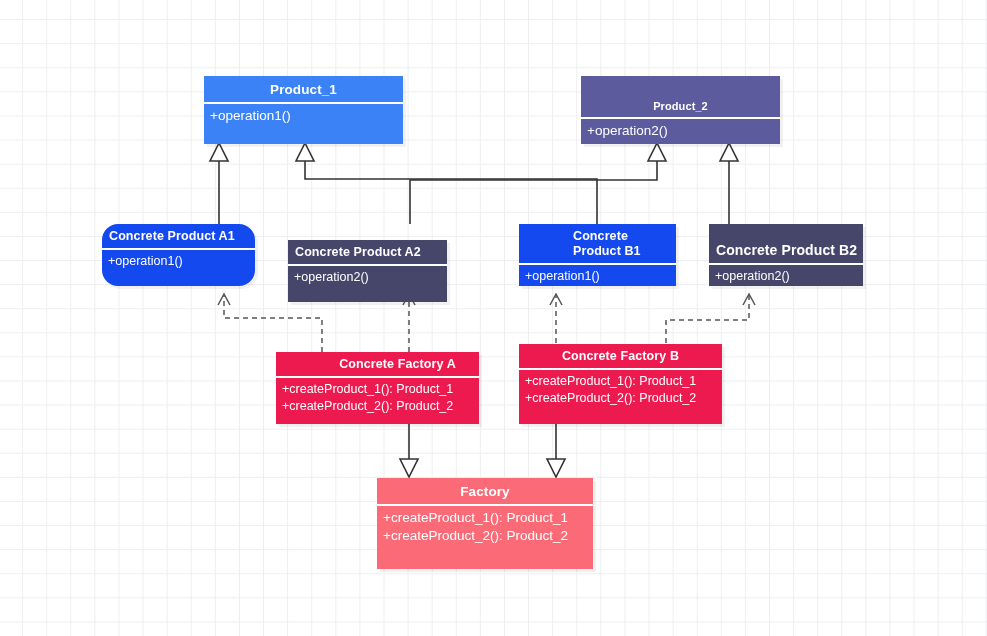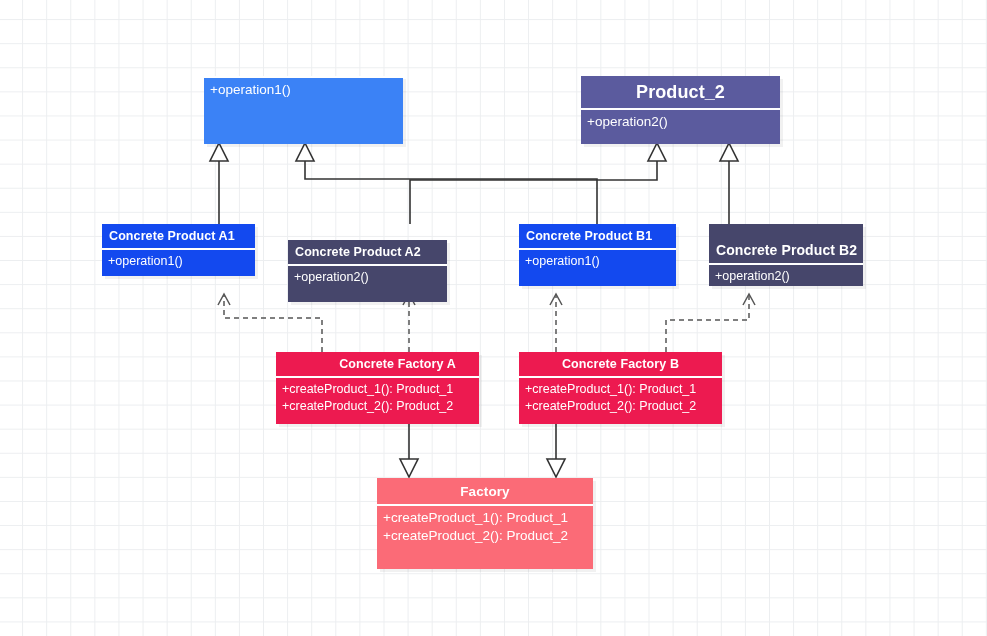--- a/index.html
+++ b/index.html
@@ -143,52 +143,53 @@
       <path class="arrow-hollow" d="M 400 459 L 418 459 L 409 477 Z"></path>
     </g>
 
     <g>
       <path class="edge-solid" d="M 556 424 L 556 459"></path>
       <path class="arrow-hollow" d="M 547 459 L 565 459 L 556 477 Z"></path>
     </g>
   </svg>
 
   <div class="uml-class" style="left:204px; top:76px; width:199px; height:68px; background:#3b82f6;">
+    <div class="uml-header hdr-center" style="font-size:13.5px; padding-top:6px; padding-bottom:4px;">Product_1</div>
     <div class="uml-sep"></div>
     <div class="uml-body" style="font-size:13.5px;">
       <div class="uml-attr">+operation1()</div>
     </div>
   </div>
 
   <div class="uml-class" style="left:581px; top:76px; width:199px; height:68px; background:#5b5b9e;">
-    <div class="uml-header hdr-center" style="font-size:18px; padding-top:6px; padding-bottom:4px;">Product_2</div>
+    <div class="uml-header hdr-center" style="font-size:11px; padding-top:24px; padding-bottom:4px;">Product_2</div>
     <div class="uml-sep"></div>
     <div class="uml-body" style="font-size:13.5px;">
       <div class="uml-attr">+operation2()</div>
     </div>
   </div>
 
-  <div class="uml-class" style="left:102px; top:224px; width:153px; height:52px; background:#1349ef;">
+  <div class="uml-class" style="left:102px; top:224px; width:153px; height:62px; background:#1349ef;border-radius:16px;">
     <div class="uml-header hdr-left" style="font-size:12.5px; padding-top:5px; padding-bottom:4px;">Concrete Product A1</div>
     <div class="uml-sep"></div>
     <div class="uml-body" style="font-size:12.5px;">
       <div class="uml-attr">+operation1()</div>
     </div>
   </div>
 
   <div class="uml-class" style="left:288px; top:240px; width:159px; height:62px; background:#46466b;">
     <div class="uml-header hdr-left" style="font-size:12.5px; padding-top:5px; padding-bottom:4px;">Concrete Product A2</div>
     <div class="uml-sep"></div>
     <div class="uml-body" style="font-size:12.5px;">
       <div class="uml-attr">+operation2()</div>
     </div>
   </div>
 
   <div class="uml-class" style="left:519px; top:224px; width:157px; height:62px; background:#1349ef;">
-    <div class="uml-header hdr-left" style="font-size:12.5px; padding-top:5px; padding-bottom:4px;">Concrete Product B1</div>
+    <div class="uml-header hdr-left" style="font-size:12.5px; padding-top:5px; padding-bottom:4px;margin-left:47px;">Concrete Product B1</div>
     <div class="uml-sep"></div>
     <div class="uml-body" style="font-size:12.5px;">
       <div class="uml-attr">+operation1()</div>
     </div>
   </div>
 
   <div class="uml-class" style="left:709px; top:224px; width:154px; height:62px; background:#46466b;">
     <div class="uml-header hdr-left" style="font-size:14px; padding-top:18px; padding-bottom:4px;">Concrete Product B2</div>
     <div class="uml-sep"></div>
     <div class="uml-body" style="font-size:12.5px;">
@@ -198,21 +199,21 @@
 
   <div class="uml-class" style="left:276px; top:352px; width:203px; height:72px; background:#ed1a50;">
     <div class="uml-header hdr-center" style="font-size:12.5px; padding-top:5px; padding-bottom:4px;margin-left:40px;">Concrete Factory A</div>
     <div class="uml-sep"></div>
     <div class="uml-body" style="font-size:12.5px;">
       <div class="uml-attr">+createProduct_1(): Product_1</div>
       <div class="uml-attr">+createProduct_2(): Product_2</div>
     </div>
   </div>
 
-  <div class="uml-class" style="left:519px; top:352px; width:203px; height:72px; background:#ed1a50;">
+  <div class="uml-class" style="left:519px; top:344px; width:203px; height:80px; background:#ed1a50;">
     <div class="uml-header hdr-center" style="font-size:12.5px; padding-top:5px; padding-bottom:4px;">Concrete Factory B</div>
     <div class="uml-sep"></div>
     <div class="uml-body" style="font-size:12.5px;">
       <div class="uml-attr">+createProduct_1(): Product_1</div>
       <div class="uml-attr">+createProduct_2(): Product_2</div>
     </div>
   </div>
 
   <div class="uml-class" style="left:377px; top:478px; width:216px; height:91px; background:#fb6b77;">
     <div class="uml-header hdr-center" style="font-size:13.5px; padding-top:6px; padding-bottom:4px;">Factory</div>

